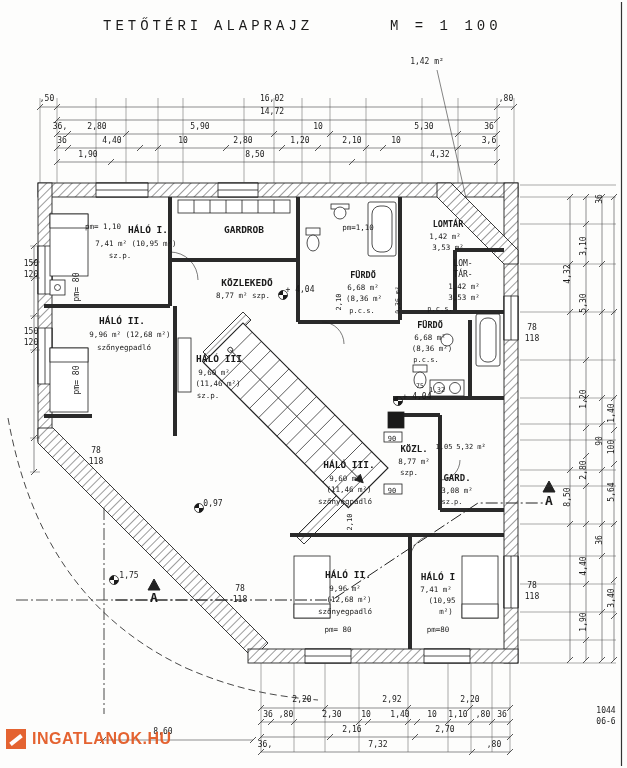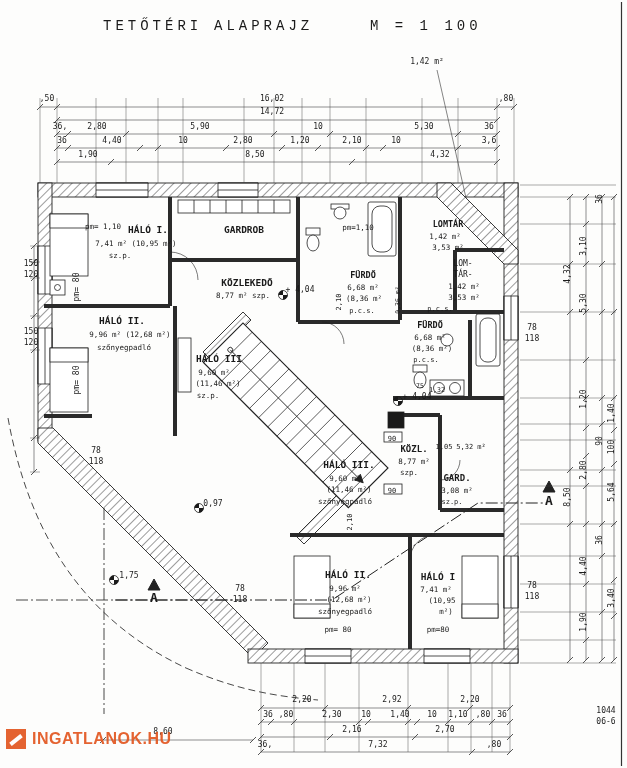--- a/index.html
+++ b/index.html
@@ -1,21 +1,21 @@
 <!DOCTYPE html>
 <html><head>
 <meta charset="utf-8">
 <style>
   html,body{margin:0;padding:0;background:#ffffff;}
   .page{position:relative;width:627px;height:768px;background:#fdfdfc;overflow:hidden;
         font-family:"DejaVu Sans Mono",monospace;color:#1a1a1a;}
   .title-row{position:absolute;top:18px;left:0;width:627px;height:24px;
              font-size:14px;letter-spacing:4px;white-space:nowrap;font-family:Liberation Mono, monospace;}
   .title-row span{position:absolute;top:0;}
-  .t1{left:103px;} .t2{left:214px;} .t3{left:370px;}
+  .t1{left:103px;} .t2{left:214px;} .t3{left:390px;}
   svg{position:absolute;top:0;left:0;}
   svg text{fill:#1a1a1a;font-family:"DejaVu Sans Mono",monospace;}
   .watermark{position:absolute;left:6px;top:729px;display:flex;align-items:center;gap:6px;opacity:.9;}
   .wm-logo{width:20px;height:20px;background:#e2531c;display:inline-block;position:relative;}
   .wm-logo::after{content:"";position:absolute;left:3px;top:9px;width:14px;height:4px;
                   background:#ffffff;transform:rotate(-38deg);}
   .wm-text{color:#e2531c;font-family:"Liberation Sans",sans-serif;font-weight:bold;
            font-size:16px;letter-spacing:.5px;}
 </style>
 </head>

